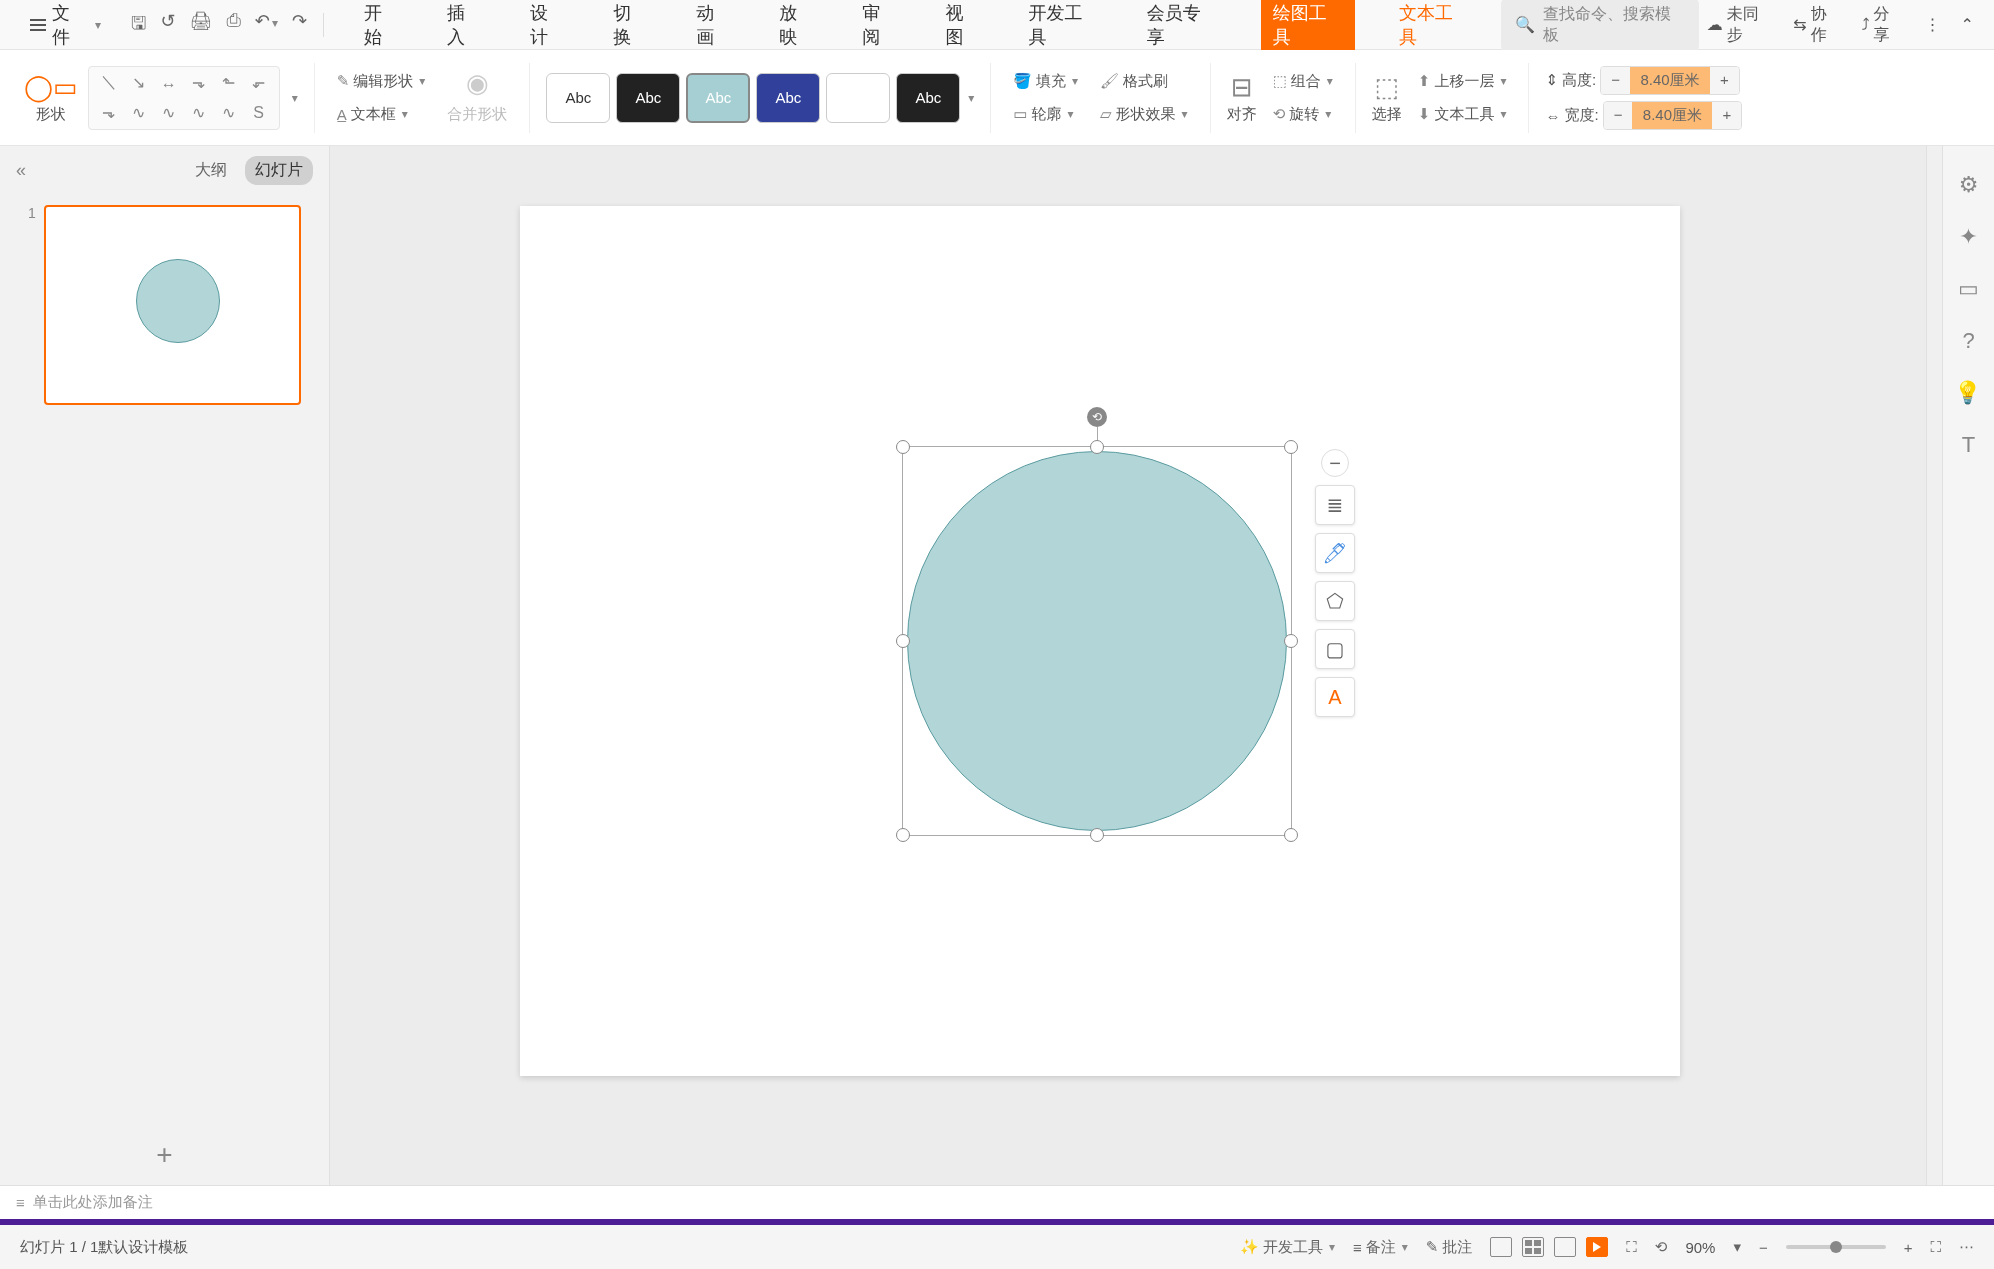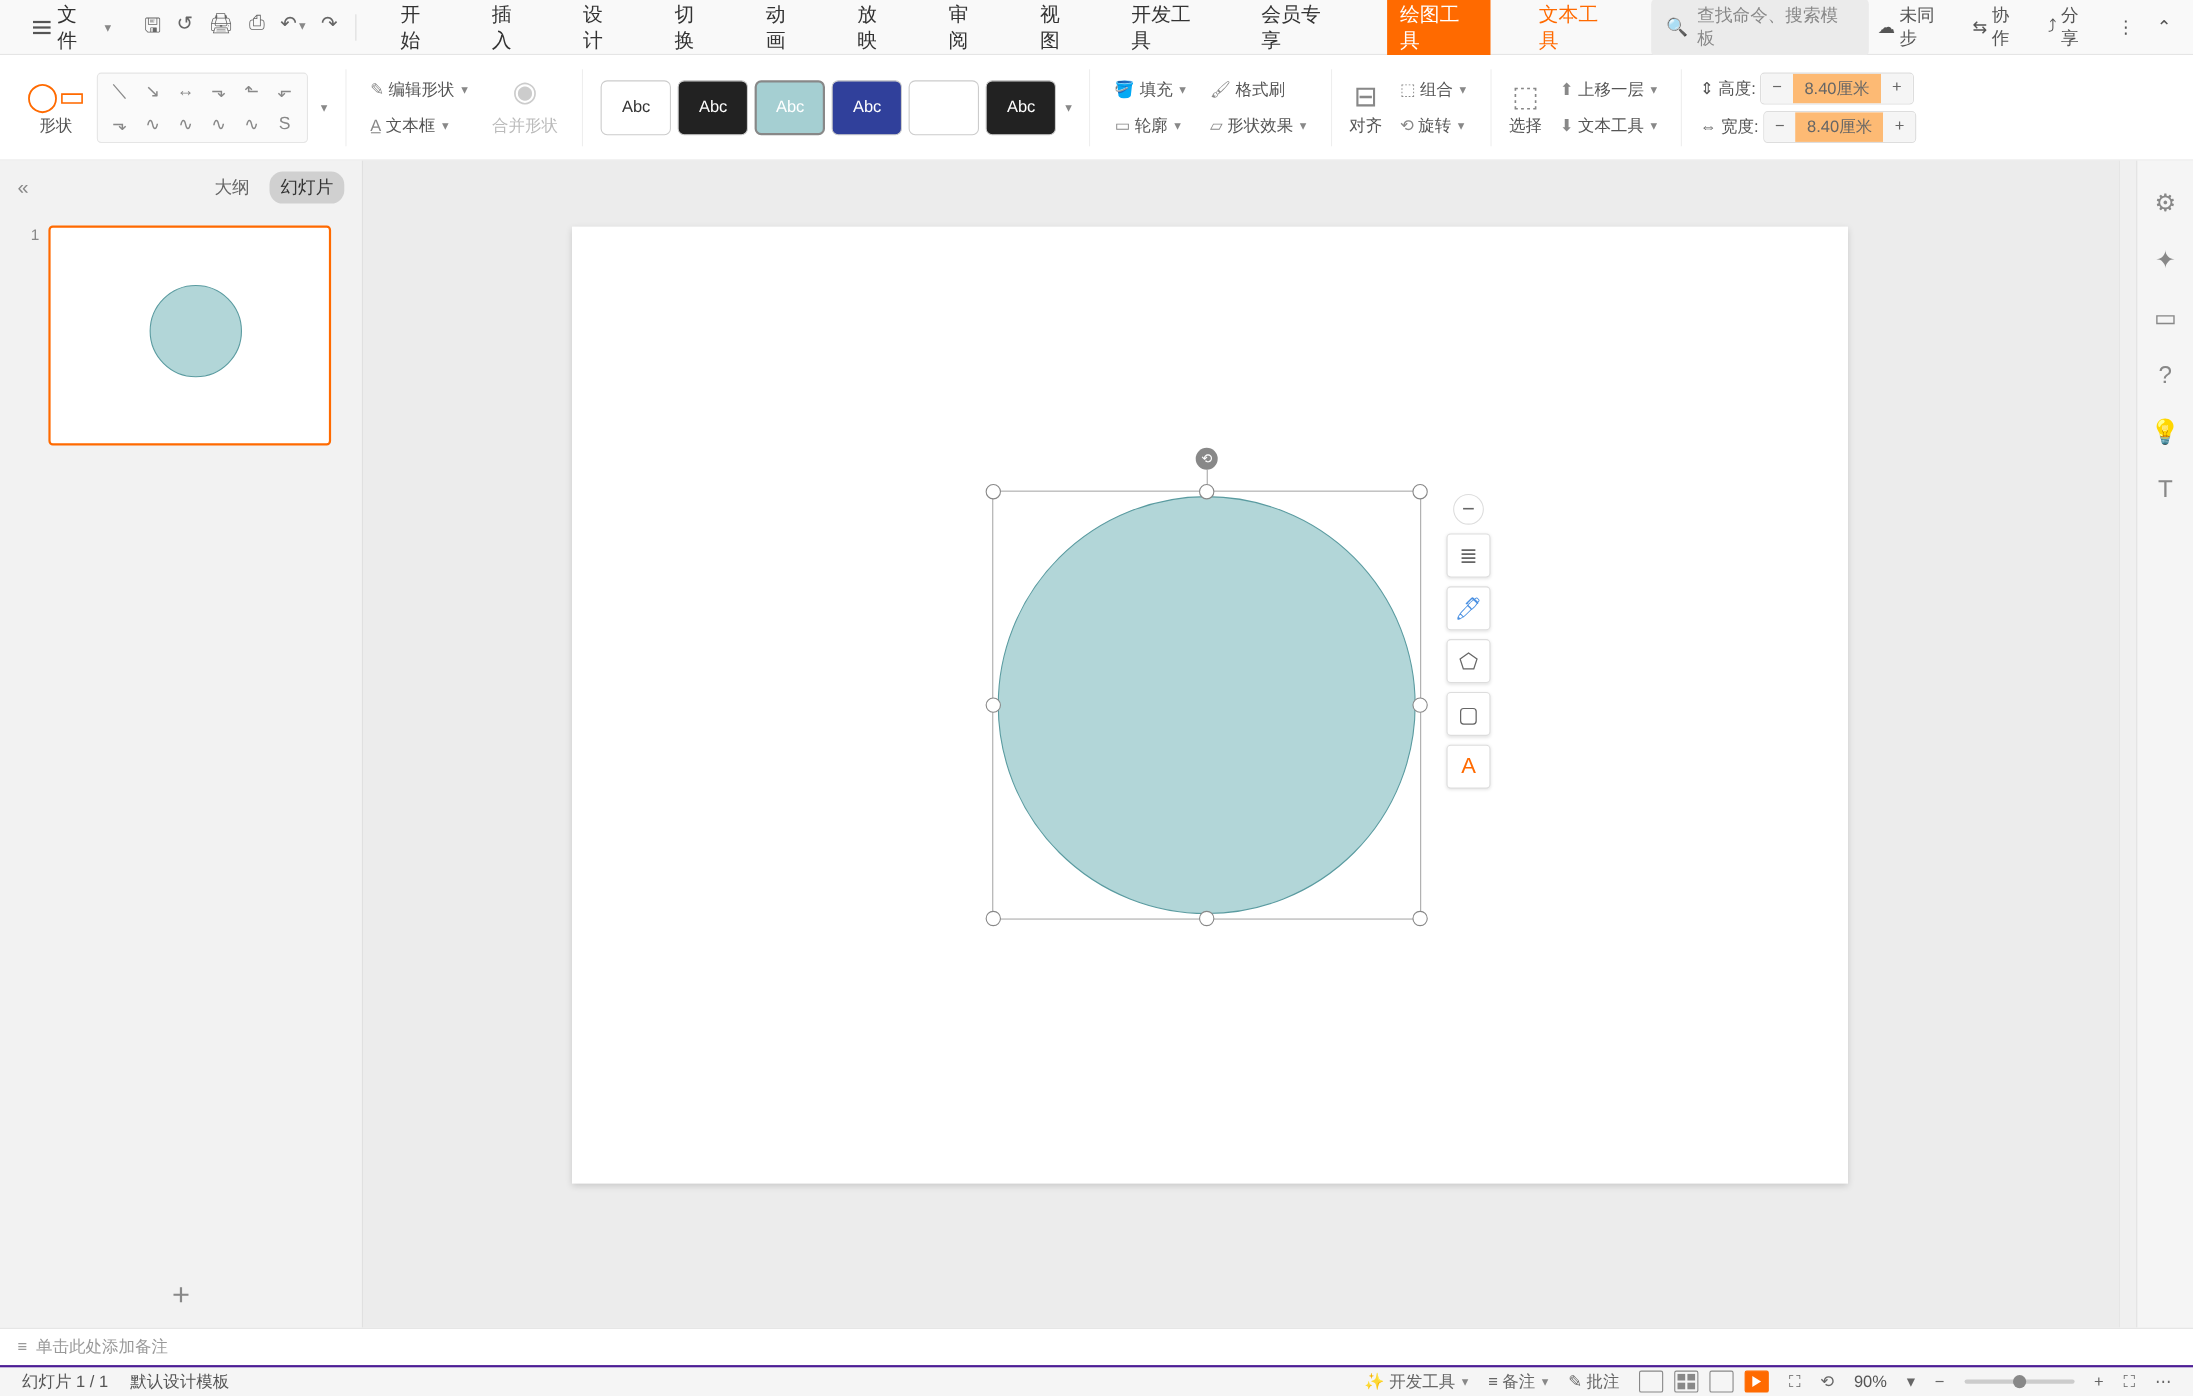--- a/index.html
+++ b/index.html
@@ -77,21 +77,21 @@
 
     .right-rail { width: 52px; background: #f5f5f5; border-left:1px solid #e0e0e0; display:flex; flex-direction:column; align-items:center; gap:26px; padding-top:26px;}
     .rail-icon { color:#888; font-size:22px; cursor:pointer;}
     
     .scroll-v { width:16px; background:#f0f0f0; border-left:1px solid #e0e0e0;}
     
     
     .notes-bar { height: 34px; background:#fff; border-top:1px solid #e0e0e0; display:flex; align-items:center; padding:0 16px; color:#999; font-size:15px; gap:8px;}
     
     
-    .statusbar { height: 28px; background:#f5f5f5; border-top:2px solid #4c1d95; display:flex; align-items:center; padding:0 20px; color:#555; font-size:15px; gap:20px;}
+    .statusbar { height: 50px; background:#f5f5f5; border-top:6px solid #4c1d95; display:flex; align-items:center; padding:0 20px; color:#555; font-size:15px; }
     .sb-right { margin-left:auto; display:flex; align-items:center; gap:18px;}
     .vbtn { display:flex; align-items:center; gap:4px; cursor:pointer; color:#666;}
     .view-icons { display:flex; gap:10px;}
     .vi { width:22px; height:20px; border:1.5px solid #888; border-radius:2px; cursor:pointer;}
     .vi.play { background:#ff6a00; border-color:#ff6a00; position:relative;}
     .vi.play::after{content:"";position:absolute;left:6px;top:4px;border-left:8px solid #fff;border-top:5px solid transparent;border-bottom:5px solid transparent;}
     
     
     .watermark { position:absolute; right:20px; bottom:40px; opacity:0.35; pointer-events:none; display:flex; flex-direction:column; align-items:flex-end;}
     .watermark .paws { display:flex; gap:4px; margin-bottom:-6px;}

